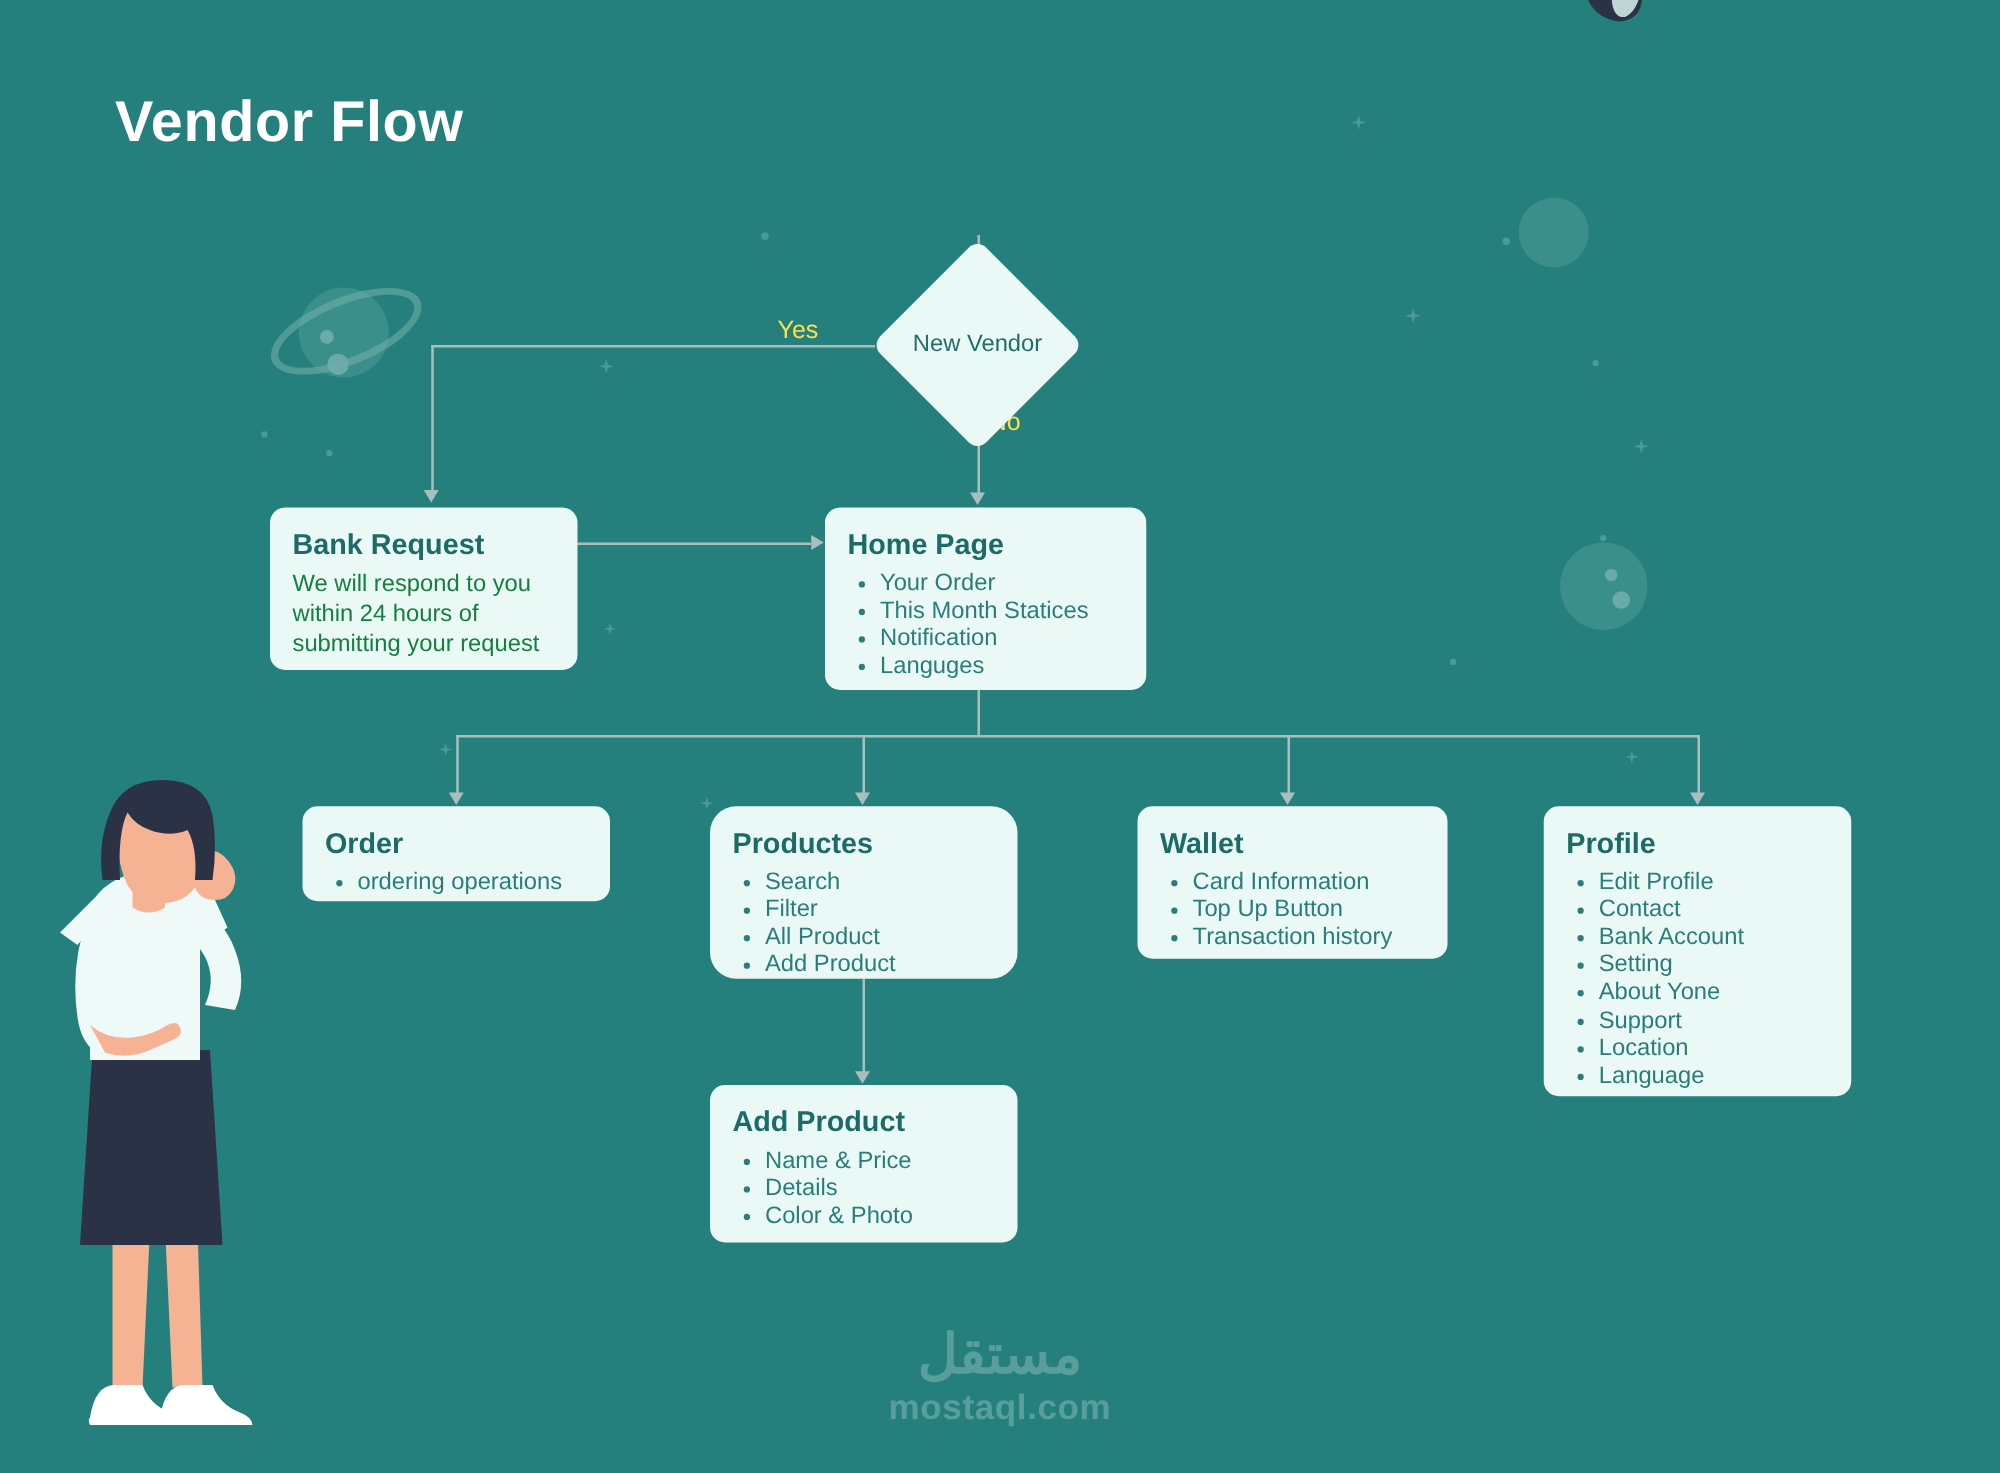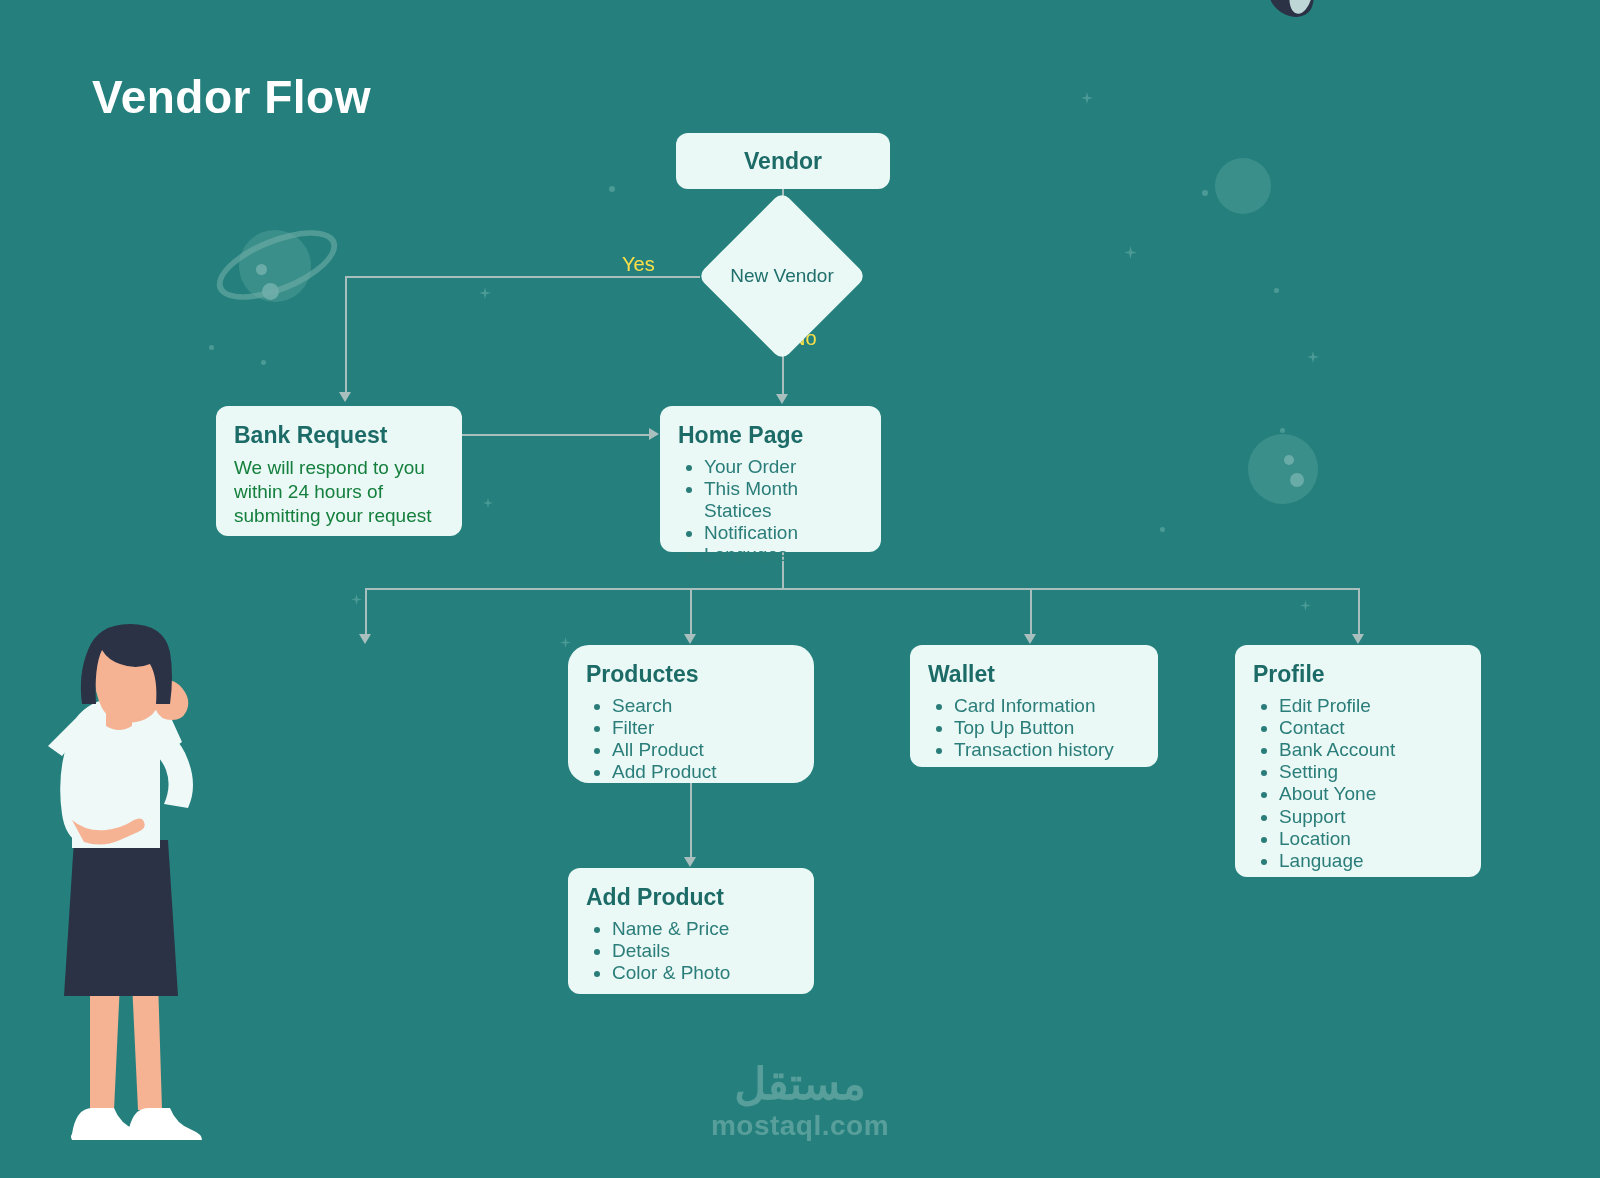--- a/index.html
+++ b/index.html
@@ -229,42 +229,45 @@
 
   <div class="line v" style="left:1030px; top:588px; height:50px;"></div>
   <div class="arrow-down" style="left:1024px; top:634px;"></div>
 
   <div class="line v" style="left:1358px; top:588px; height:50px;"></div>
   <div class="arrow-down" style="left:1352px; top:634px;"></div>
 
   <div class="line v" style="left:690px; top:783px; height:78px;"></div>
   <div class="arrow-down" style="left:684px; top:857px;"></div>
 
-  <div class="card vendor" style="left:676px; top:133px; width:214px; height:56px;">
-    <div class="card-title center">Vendor</div>
-  </div>
 
   <div class="diamond" style="left:722px; top:216px; width:120px; height:120px;"></div>
   <div class="diamond-label" style="left:692px; top:261px; width:180px; height:30px;">New Vendor</div>
 
   <div class="card" style="left:216px; top:406px; width:246px; height:130px;">
     <div class="card-title">Bank Request</div>
     <p class="card-para">We will respond to you within 24 hours of submitting your request</p>
   </div>
 
-  <div class="card" style="left:660px; top:406px; width:221px; height:146px;">
+  <div class="card" style="left:660px; top:406px; width:257px; height:146px;">
     <div class="card-title">Home Page</div>
     <ul class="card-list">
         <li>Your Order</li>
         <li>This Month Statices</li>
         <li>Notification</li>
         <li>Languges</li>
       </ul>
   </div>
 
+  <div class="card" style="left:242px; top:645px; width:246px; height:76px;">
+    <div class="card-title">Order</div>
+    <ul class="card-list">
+        <li>ordering operations</li>
+      </ul>
+  </div>
 
   <div class="card" style="left:568px; top:645px; width:246px; height:138px;border-radius:21px;">
     <div class="card-title">Productes</div>
     <ul class="card-list">
         <li>Search</li>
         <li>Filter</li>
         <li>All Product</li>
         <li>Add Product</li>
       </ul>
   </div>

